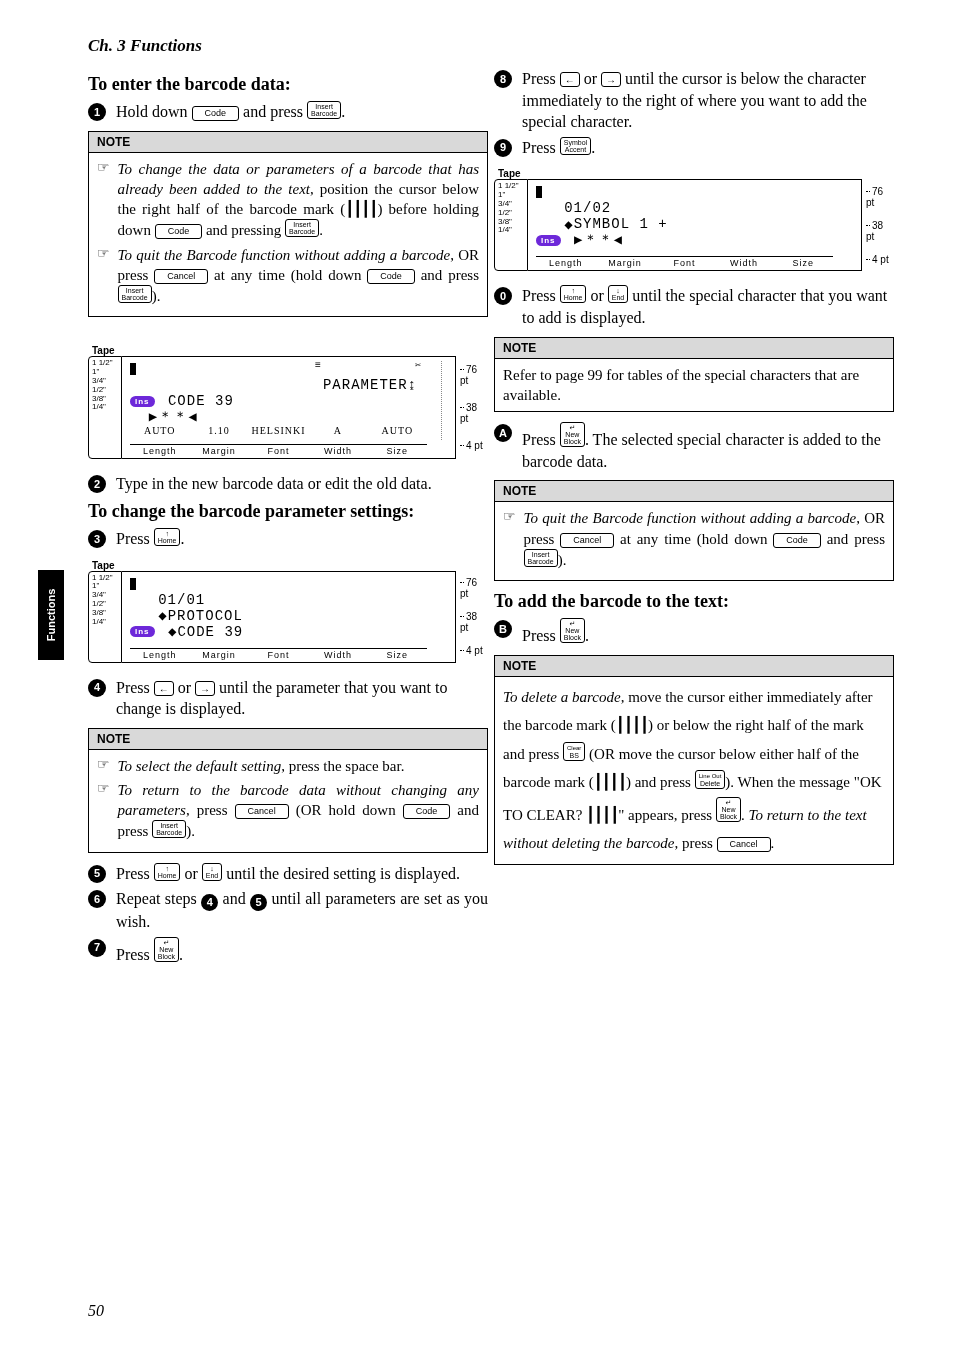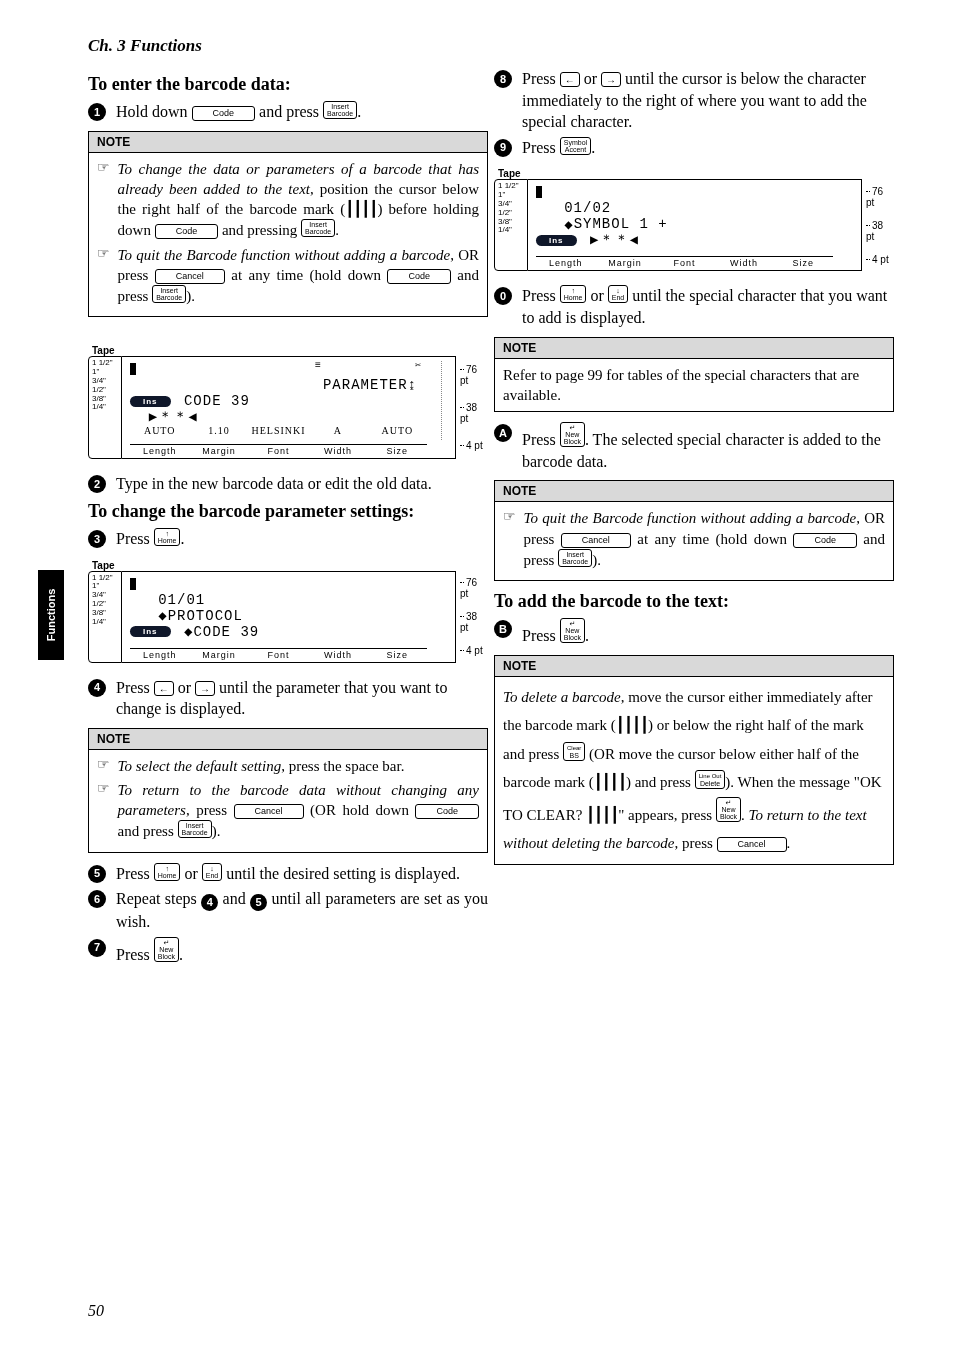--- a/index.html
+++ b/index.html
@@ -8,39 +8,39 @@
   .side-tab { position: absolute; left: 38px; top: 570px; width: 26px; height: 90px; background: #000; color: #fff; font-family: Arial, sans-serif; font-size: 11px; font-weight: bold; display: flex; align-items: center; justify-content: center; }
   .side-tab span { transform: rotate(-90deg); white-space: nowrap; }
   .chapter { font-style: italic; font-weight: bold; font-size: 17px; margin-bottom: 12px; }
   .columns { display: flex; gap: 6px; }
   .col { width: 50%; }
   h2.section { font-size: 18px; font-weight: bold; margin-bottom: 6px; margin-top: 6px; }
   .step { display: flex; align-items: flex-start; gap: 10px; font-size: 16px; line-height: 1.35; margin-bottom: 4px; }
   .step .num { flex: 0 0 auto; width: 18px; height: 18px; border-radius: 50%; background: #000; color: #fff; font-family: Arial, sans-serif; font-size: 11px; font-weight: bold; display: inline-flex; align-items: center; justify-content: center; margin-top: 2px; }
   .num-inline { display: inline-flex; width: 17px; height: 17px; border-radius: 50%; background: #000; color: #fff; font-family: Arial, sans-serif; font-size: 11px; font-weight: bold; align-items: center; justify-content: center; vertical-align: -2px; }
   .step .txt { flex: 1; }
-  .key { display: inline-block; border: 1px solid #000; border-radius: 3px; padding: 0 20px; font-family: Arial, sans-serif; font-size: 9px; vertical-align: 1px; line-height: 13px; min-width: 20px; text-align: center; }
+  .key { display: inline-block; border: 1px solid #000; border-radius: 3px; padding: 0 12px; font-family: Arial, sans-serif; font-size: 9px; vertical-align: 1px; line-height: 13px; min-width: 20px; text-align: center; }
   .key.stack { font-size: 7px; line-height: 7px; padding: 1px 3px; }
   .key.arrow { font-size: 10px; padding: 0 3px; }
   .notebox { border: 1px solid #000; margin: 8px 0 10px; }
   .note-head { background: #d9d9d9; font-family: Arial, sans-serif; font-weight: bold; font-size: 12px; padding: 3px 8px; border-bottom: 1px solid #000; }
   .note-body { padding: 6px 8px; font-size: 15px; line-height: 1.35; }
   .note-item { display: flex; gap: 8px; margin-bottom: 4px; }
   .point { flex: 0 0 auto; font-size: 14px; }
   .note-item .txt, .note-body .txt { flex: 1; text-align: justify; }
   em.i { font-style: italic; }
   .lcd { margin: 10px 0 14px; }
   .lcd .tape-label { font-family: Arial, sans-serif; font-size: 10px; font-weight: bold; margin-left: 4px; }
   .lcd-row { display: flex; align-items: stretch; }
   .tape-col { border: 1px solid #000; border-radius: 4px 0 0 4px; width: 34px; font-family: Arial, sans-serif; font-size: 8px; padding: 2px 3px; line-height: 1.1; }
   .tape-col div { white-space: nowrap; }
   .screen { border: 1px solid #000; border-left: none; flex: 1; position: relative; font-family: "Courier New", monospace; font-size: 14px; padding: 4px 28px 2px 8px; letter-spacing: 1px; }
   .screen .line { display: flex; align-items: center; height: 16px; }
   .screen .cursor { display: inline-block; width: 6px; height: 12px; background: #000; margin-right: 6px; }
-  .ins-badge { display: inline-block; background: #0f172a; color: #fff; border-radius: 8px; font-family: Arial, sans-serif; font-size: 8px; font-weight: bold; padding: 1px 13px; margin-right: 4px; vertical-align: 1px; }
+  .ins-badge { display: inline-block; background: #6d28d9; color: #fff; border-radius: 8px; font-family: Arial, sans-serif; font-size: 8px; font-weight: bold; padding: 1px 5px; margin-right: 4px; vertical-align: 1px; }
   .pt-col { width: 32px; font-family: Arial, sans-serif; font-size: 10px; display: flex; flex-direction: column; justify-content: space-around; padding-left: 4px; }
   .pt-col div::before { content: ""; display: inline-block; width: 4px; border-top: 1px dotted #000; margin-right: 2px; vertical-align: 3px; }
   .status-row { display: flex; border-top: 1px solid #000; margin-top: 8px; font-family: Arial, sans-serif; font-size: 9px; font-weight: normal; }
   .status-row > div { flex: 1; text-align: center; padding-top: 1px; }
   .substatus { display: flex; font-family: Liberation Serif, serif; font-size: 10px; letter-spacing: 1px; }
   .substatus > div { flex: 1; text-align: center; }
   .screen .top-icons { position: absolute; top: 2px; right: 30px; font-size: 10px; letter-spacing: 4px; }
   .screen .right-bar { position: absolute; right: 4px; top: 4px; bottom: 18px; width: 10px; border-left: 1px dotted #888; }
   .glyph-barcode { display: inline-block; letter-spacing: -1px; font-family: Arial; }
   .page-num { position: absolute; bottom: 28px; left: 88px; font-style: italic; font-size: 16px; }

